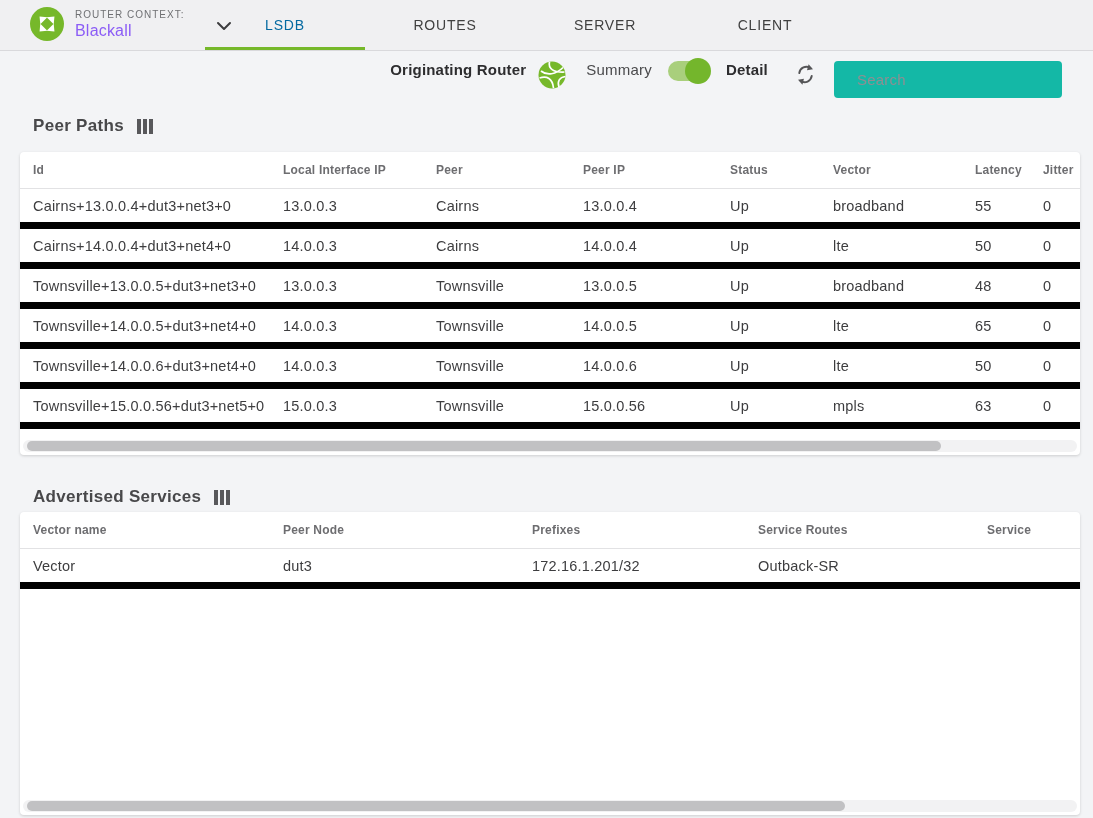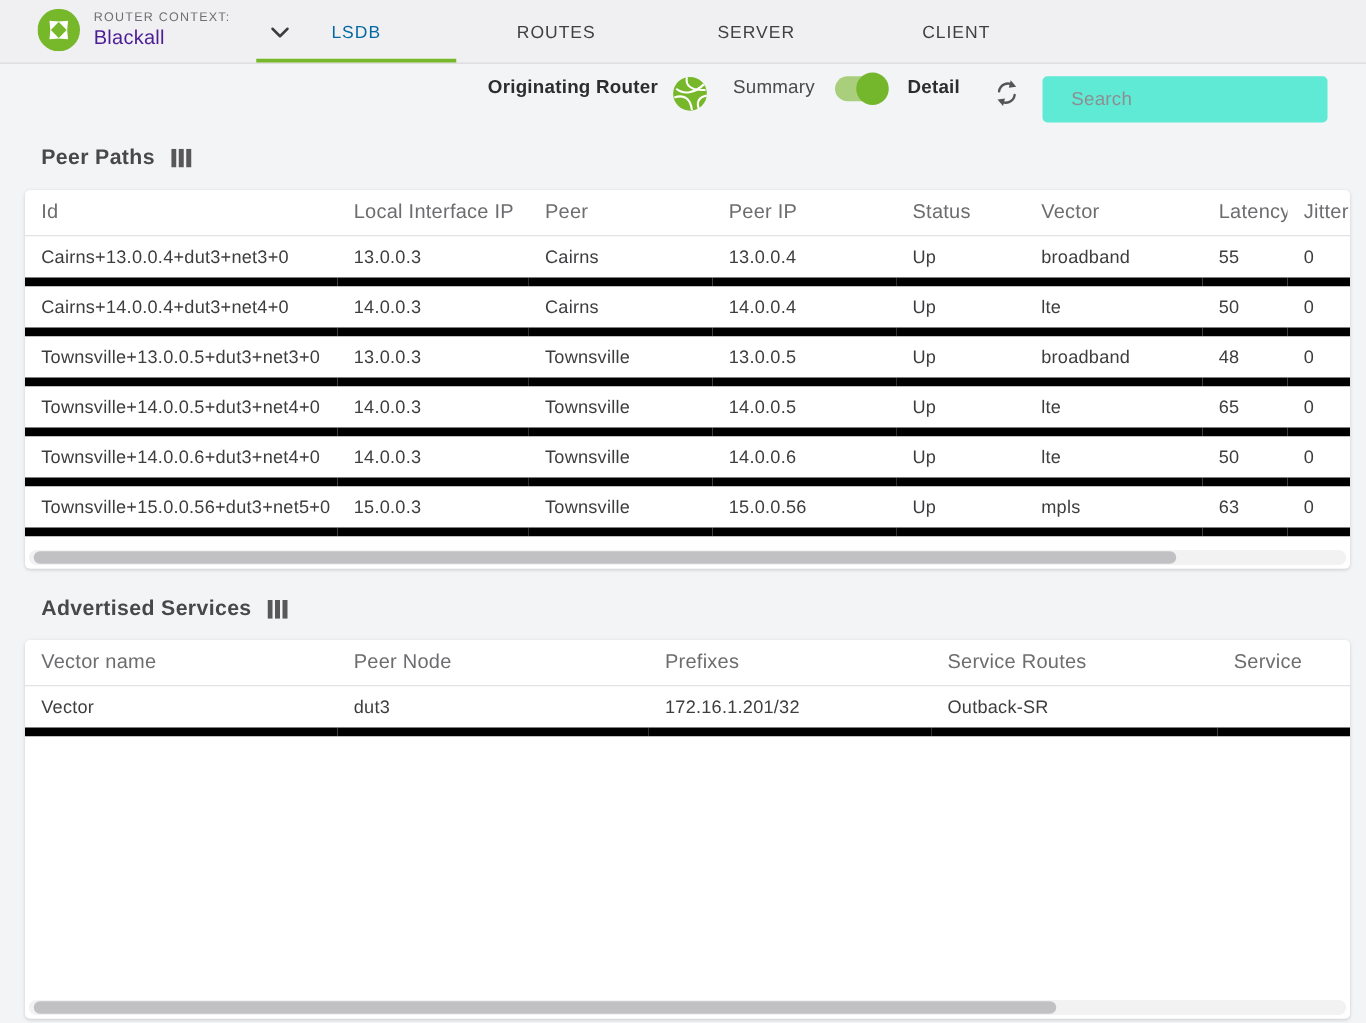--- a/index.html
+++ b/index.html
@@ -4,52 +4,52 @@
 <style>
   html,body{margin:0;padding:0;width:1093px;height:818px;overflow:hidden;
     background:#f3f4f6;font-family:"Liberation Sans",sans-serif;
     -webkit-font-smoothing:antialiased;letter-spacing:0.2px;color:#3d3d3f;}
   .topbar{position:absolute;top:0;left:0;width:1093px;height:50px;
     background:#f0f0f2;border-bottom:1px solid #d9d9dc;}
   .context{position:absolute;left:30px;top:7px;display:flex;align-items:center;cursor:pointer;}
   .context-icon{width:34px;height:34px;flex:0 0 34px;}
   .context-text{margin-left:11px;display:flex;flex-direction:column;}
   .context-label{font-size:10px;color:#6f7073;letter-spacing:1px;line-height:13px;}
-  .context-name{font-size:16px;color:#4c1d95;line-height:19px;}
+  .context-name{font-size:16px;color:#8b5cf6;line-height:19px;}
   .context-chevron{margin-left:30px;margin-top:4px;}
   .tabs{position:absolute;left:205px;top:0;height:50px;display:flex;}
   .tab{width:160px;height:50px;line-height:50px;text-align:center;font-size:14px;
     letter-spacing:0.8px;color:#404040;cursor:pointer;position:relative;}
   .tab.active{color:#0369a1;}
   .tab.active::after{content:"";position:absolute;left:0;right:0;bottom:0;height:3px;background:#76b82a;}
   .toolbar{position:absolute;top:61px;right:31px;height:38px;display:flex;}
   .tb-label{font-size:15px;color:#2d2d2f;font-weight:700;white-space:nowrap;}
   .tb-label.plain{font-weight:400;color:#4a4a4c;}
   .or-icon{width:28px;height:28px;margin-left:12px;}
   .summary-label{margin-left:20px;}
   .toggle{margin-left:16px;width:40px;height:20px;background:#a9cf7c;border-radius:10px;
     position:relative;cursor:pointer;}
   .toggle-knob{position:absolute;right:-3px;top:-3px;width:26px;height:26px;border-radius:50%;
     background:#74b62c;}
   .detail-label{margin-left:18px;}
   .refresh-btn{margin-left:24px;width:26px;height:26px;display:flex;align-items:center;
     justify-content:center;cursor:pointer;}
-  .search{margin-left:16px;width:228px;height:37px;background:#5eead4;border-radius:4px;
+  .search{margin-left:16px;width:228px;height:37px;background:#14b8a6;border-radius:4px;
     display:flex;align-items:center;padding:0 12px;box-sizing:border-box;}
   .search input{border:none;background:transparent;outline:none;flex:1;margin-left:9px;
     font-size:15px;color:#3f3f41;font-family:"Liberation Sans",sans-serif;letter-spacing:0.2px;}
   .search input::placeholder{color:#8e8f92;}
   .section-title{position:absolute;left:33px;display:flex;align-items:center;
     font-size:17px;font-weight:700;color:#48484a;letter-spacing:0.3px;}
   .cols-icon{margin-left:13px;cursor:pointer;display:flex;}
   .card{position:absolute;left:20px;width:1060px;height:303px;background:#fff;
     border-radius:4px;box-shadow:0 1px 3px rgba(0,0,0,0.16);overflow:hidden;}
   .tblwrap{position:absolute;left:0;right:0;top:0;bottom:18px;overflow:hidden;}
   table{border-collapse:collapse;table-layout:fixed;}
-  th{height:36px;font-size:16px;font-weight:400;color:#6d6d70;text-align:left;
+  th{height:36px;font-size:12px;font-weight:700;color:#6d6d70;text-align:left;
     padding:0 8px 0 13px;border-bottom:1px solid #e2e2e4;white-space:nowrap;overflow:hidden;letter-spacing:0.2px;}
   td{height:33px;font-size:14.5px;color:#3d3d3f;padding:0 8px 0 13px;
     border-bottom:7px solid #000000;white-space:nowrap;overflow:hidden;}
   .hscroll{position:absolute;left:3px;right:3px;bottom:3px;height:12px;border-radius:6px;
     background:#f2f2f3;}
   .hthumb{position:absolute;top:1px;height:10px;border-radius:5px;background:#c1c1c3;cursor:pointer;}
 </style>
 </head>
 <body>
 
@@ -212,21 +212,21 @@
             <td>0</td>
           </tr>
         </tbody>
       </table>
     </div>
   <div class="hscroll">
     <div class="hthumb" style="left:4px;width:914px;"></div>
   </div>
 </div>
 
-<div class="section-title" style="top:477px;text-align:center;">
+<div class="section-title" style="top:487px;text-align:center;">
   <span>Advertised Services</span>
   <span class="cols-icon">
     <svg width="17" height="15" viewBox="0 0 17 15">
       <rect x="0" y="0" width="4" height="15" fill="#58585b"></rect>
       <rect x="6" y="0" width="4" height="15" fill="#58585b"></rect>
       <rect x="12" y="0" width="4" height="15" fill="#58585b"></rect>
     </svg>
   </span>
 </div>
 <div class="card" style="top:512px;">

